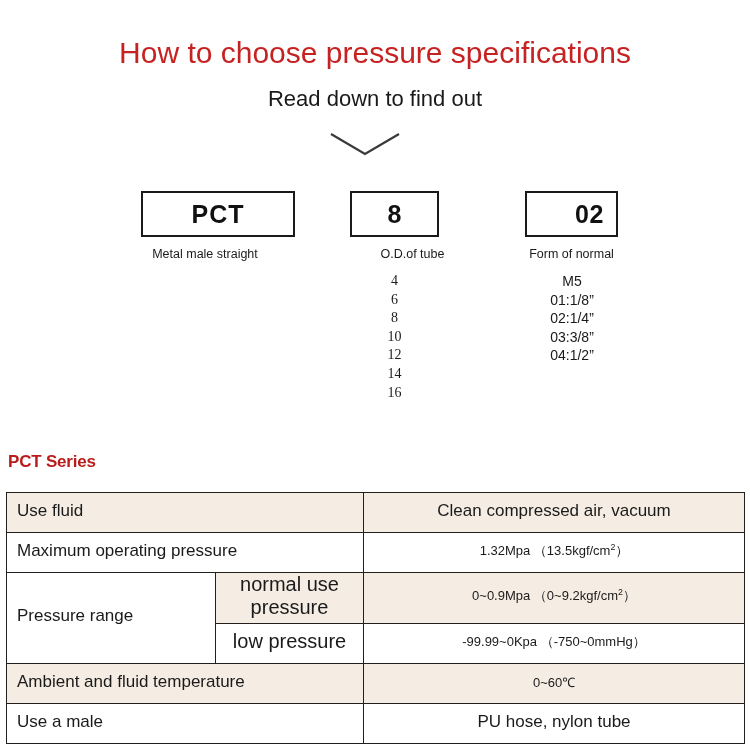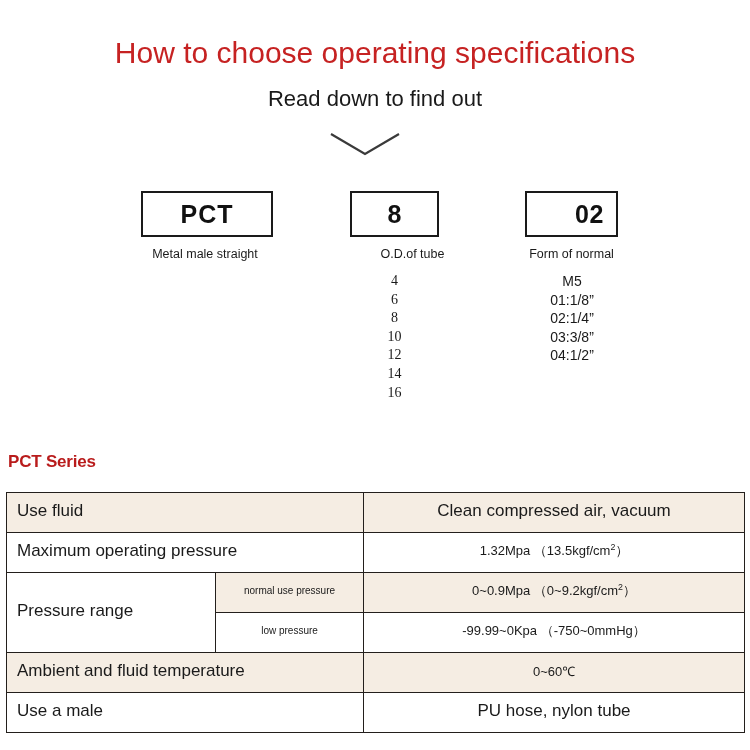--- a/index.html
+++ b/index.html
@@ -55,21 +55,21 @@
     border: 2px solid #1a1a1a;
     box-sizing: border-box;
     display: flex;
     align-items: center;
     justify-content: center;
     font-weight: 700;
     color: #111111;
     background: #ffffff;
     font-stretch: condensed;
   }
-  .box-1 { left: 141px; top: 191px; width: 132px; height: 46px; font-size: 25px; letter-spacing: 1px; }
+  .box-1 { left: 141px; top: 191px; width: 154px; height: 46px; font-size: 25px; letter-spacing: 1px; }
   .box-2 { left: 350px; top: 191px; width: 89px;  height: 46px; font-size: 25px; }
   .box-3 { left: 525px; top: 191px; width: 93px;  height: 46px; font-size: 25px; letter-spacing: 0.5px; padding-left: 36px; }
 
   .box-caption {
     position: absolute;
     text-align: center;
     font-size: 12.5px;
     color: #1a1a1a;
     white-space: nowrap;
   }
@@ -122,32 +122,32 @@
   .spec-table tr.tinted > td { background: #f5ede3; }
   .spec-table td.tinted { background: #f5ede3; }
   .spec-table td.plain  { background: #ffffff; }
 
   td.label {
     padding-left: 10px;
     text-align: left;
   }
   td.sublabel {
     text-align: center;
-    font-size: 10px;
+    font-size: 20px;
   }
   td.value {
     text-align: center;
   }
   td.value.small { font-size: 13px; }
   sup { font-size: 0.68em; vertical-align: super; line-height: 0; }
 </style>
 </head>
 <body>
 
-<div class="title">How to choose operating specifications</div>
+<div class="title">How to choose pressure specifications</div>
 
 <div class="subtitle">Read down to find out</div>
 
 <div class="chevron">
   <svg width="76" height="30" viewBox="0 0 76 30" aria-hidden="true">
     <polyline points="4,4 38,24 72,4" fill="none" stroke="#3a3a3a" stroke-width="2.2"></polyline>
   </svg>
 </div>
 
 <div class="code-box box-1">PCT</div>

